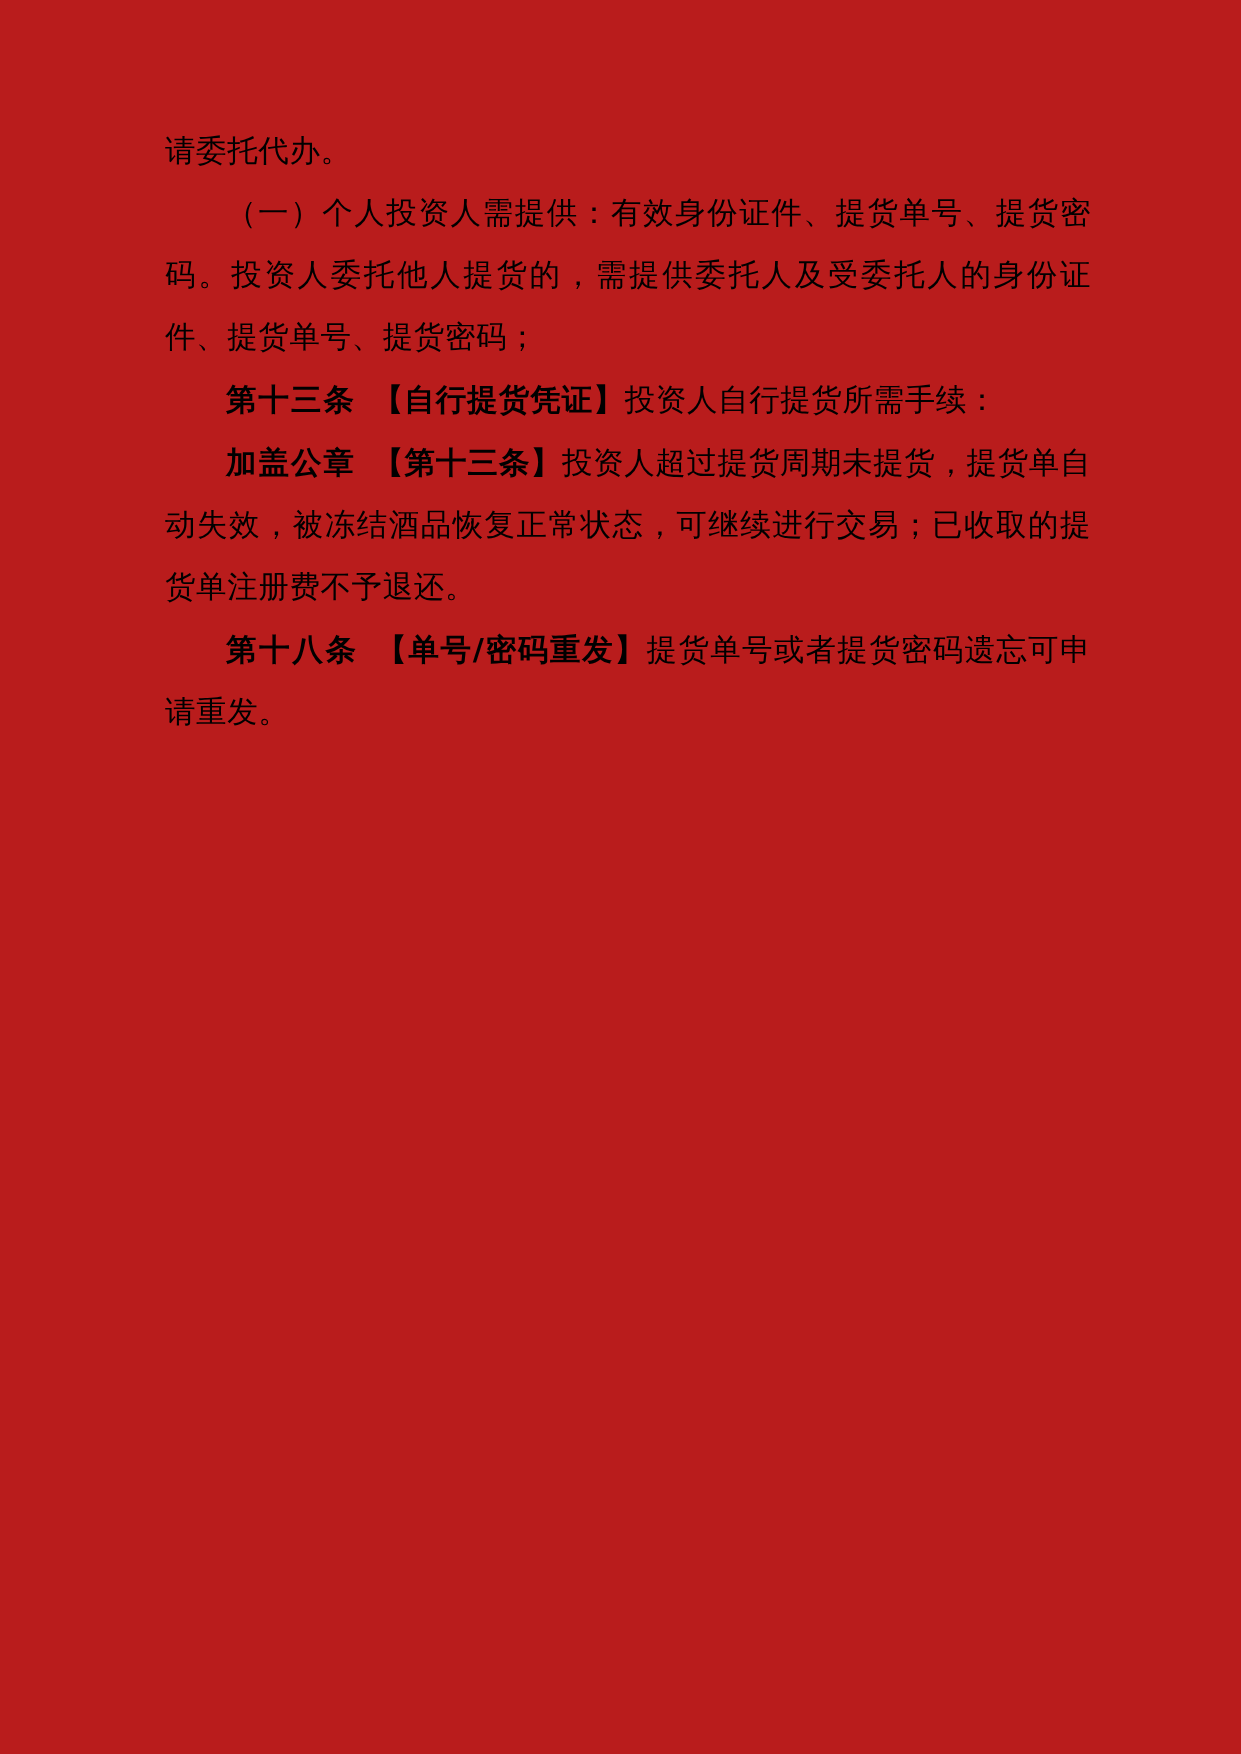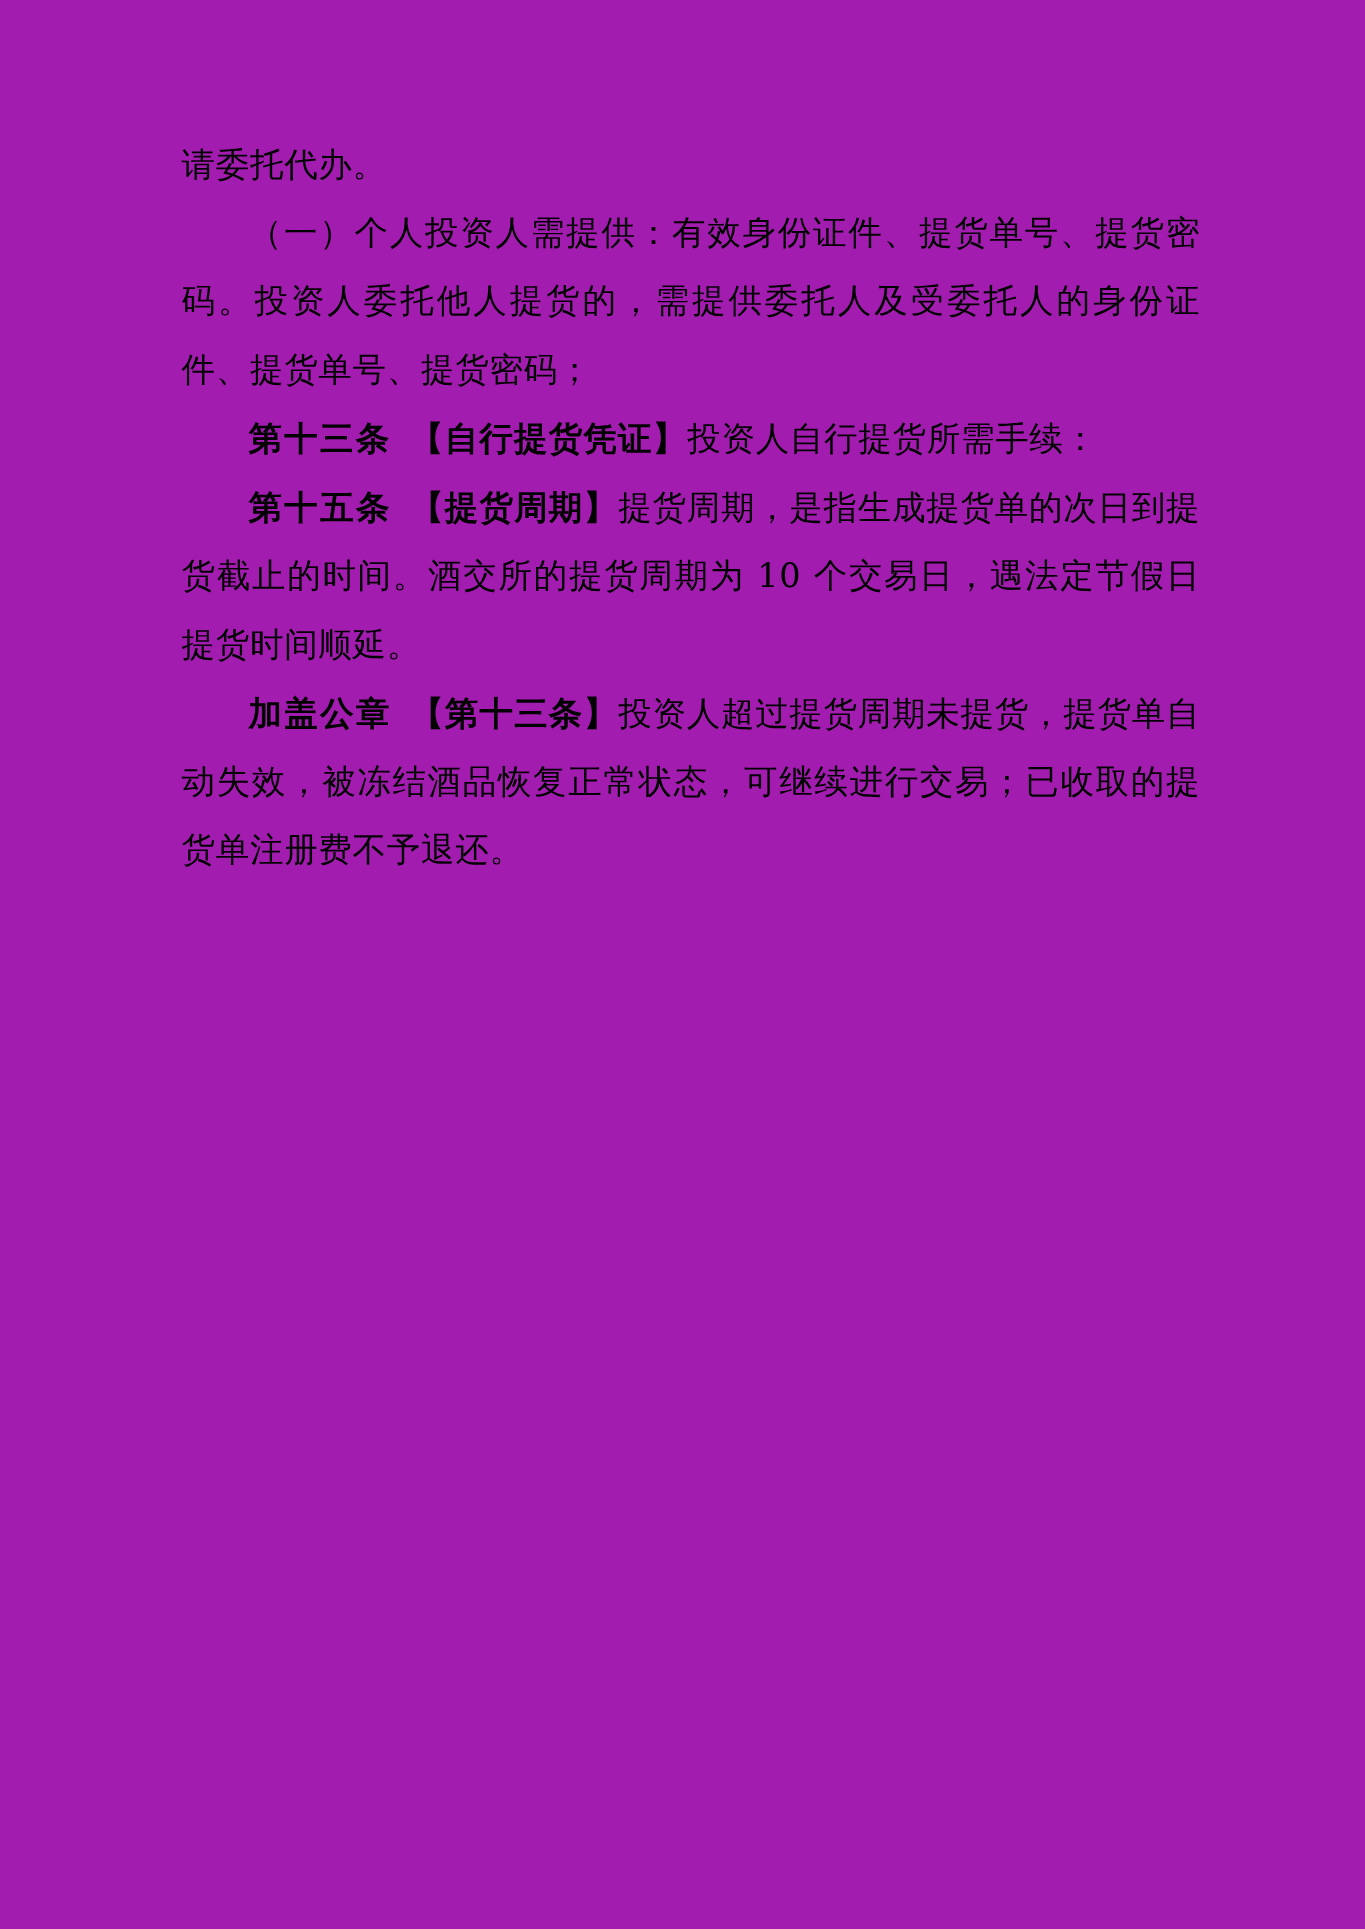--- a/index.html
+++ b/index.html
@@ -12,21 +12,21 @@
     height: 1754px;
     font-family: "DejaVu Serif", "Liberation Serif", serif;
     color: #000000;
     overflow: hidden;
   }
   .page {
     box-sizing: border-box;
     width: 1241px;
     height: 1754px;
     padding: 120px 150px 0 165px;
-    background: #a21caf;
+    background: #b91c1c;
   }
   .doc-body {
     font-size: 30.5px;
     line-height: 62px;
     text-align: justify;
     text-justify: inter-ideograph;
     letter-spacing: 0.6px;
   }
   p.para {
     margin: 0;
@@ -61,24 +61,24 @@
     <p class="para indent">
       <span>（一）个人投资人需提供：有效身份证件、提货单号、提货密码。投资人委托他人提货的，需提供委托人及受委托人的身份证件、提货单号、提货密码；</span>
     </p>
 
     <p class="para indent">
       <span class="art-num">第十三条</span><span class="art-gap"></span><span class="art-title">【自行提货凭证】</span><span>投资人自行提货所需手续：</span>
     </p>
 
 
 
-    <p class="para indent">
-      <span class="art-num">第十五条</span><span class="art-gap"></span><span class="art-title">【提货周期】</span><span>提货周期，是指生成提货单的次日到提货截止的时间。酒交所的提货周期为 10 个交易日，遇法定节假日提货时间顺延。</span>
-    </p>
 
 
     <p class="para indent">
       <span class="art-num">加盖公章</span><span class="art-gap"></span><span class="art-title">【第十三条】</span><span>投资人超过提货周期未提货，提货单自动失效，被冻结酒品恢复正常状态，可继续进行交易；已收取的提货单注册费不予退还。</span>
     </p>
 
+    <p class="para indent">
+      <span class="art-num">第十八条</span><span class="art-gap"></span><span class="art-title">【单号/密码重发】</span><span>提货单号或者提货密码遗忘可申请重发。</span>
+    </p>
 
   </div>
 </div>
 
 </body></html>

